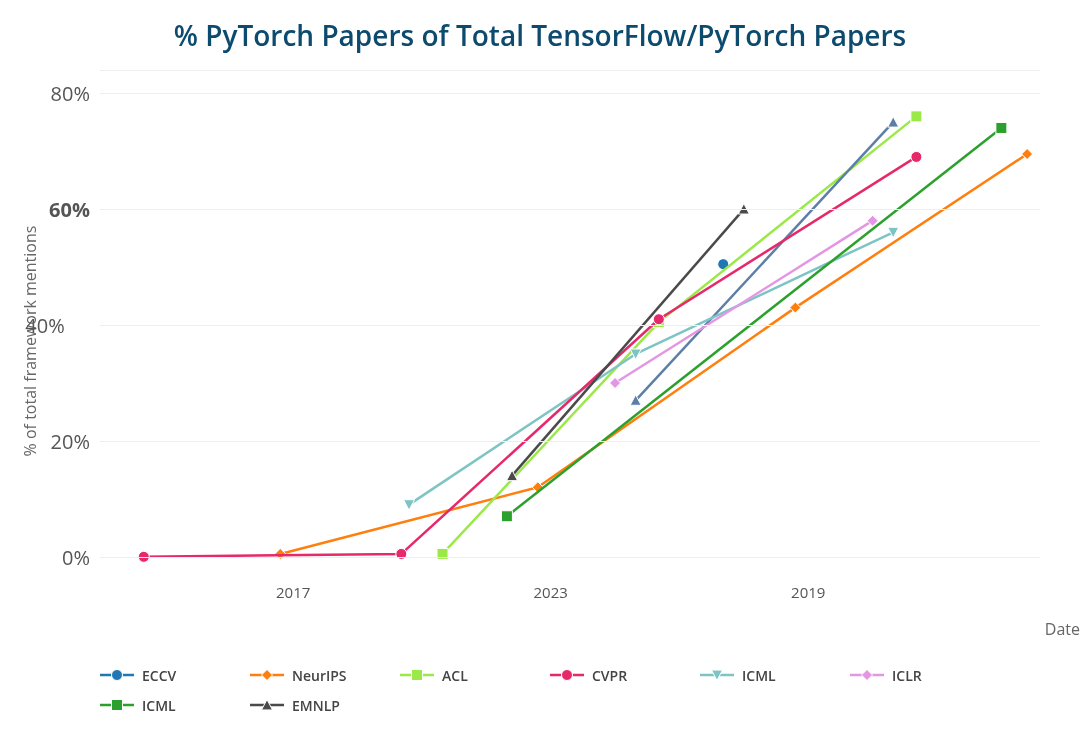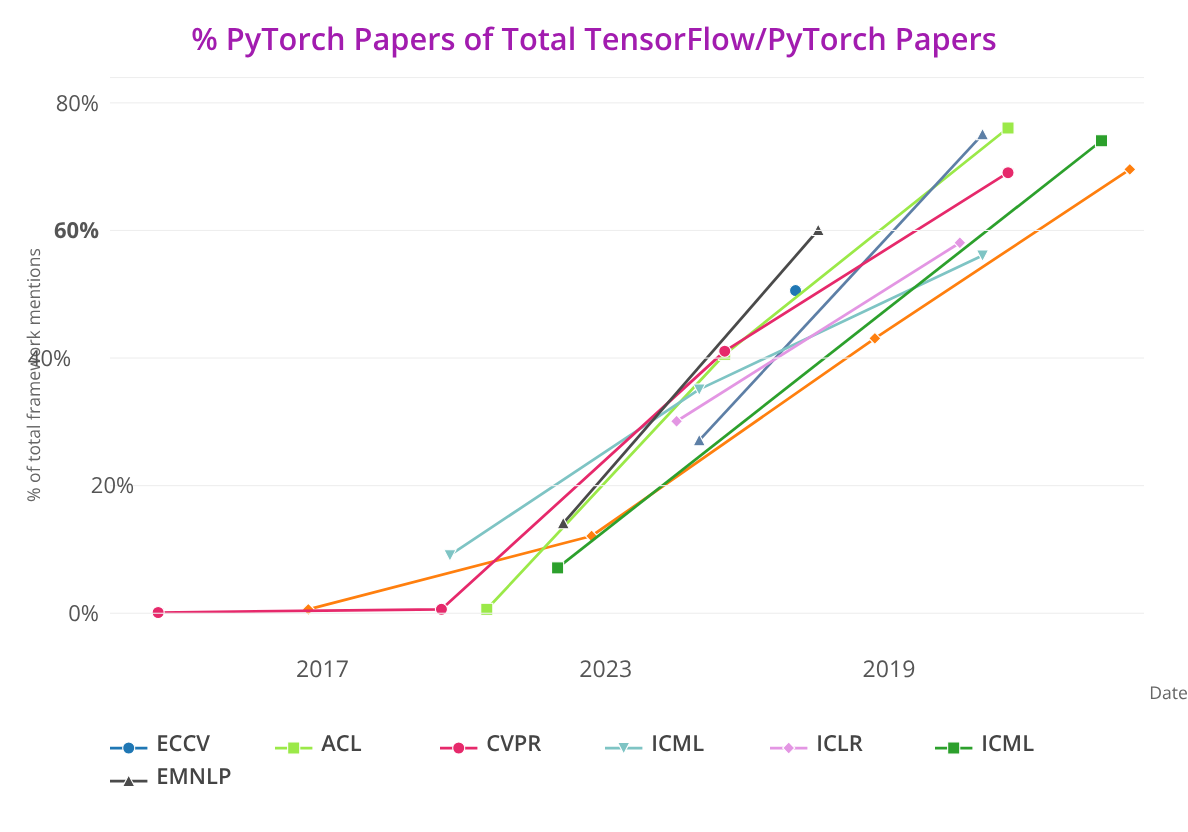--- a/index.html
+++ b/index.html
@@ -17,21 +17,21 @@
     height: 756px;
   }
   .title {
     position: absolute;
     top: 16px;
     left: 0;
     width: 100%;
     text-align: center;
     font-size: 28px;
     font-weight: 600;
-    color: #a21caf;
+    color: #0c4a6e;
   }
   .ylabel {
     position: absolute;
     left: 0px;
     top: 330px;
     transform: rotate(-90deg);
     transform-origin: center;
     font-size: 16px;
     color: #666;
     width: 260px;
@@ -77,39 +77,39 @@
   }
   .ticks-x {
     position: absolute;
     top: 582px;
     left: 100px;
     width: 940px;
     height: 24px;
   }
   .tick-x {
     position: absolute;
-    top: 12px;
+    top: 0;
     transform: translateX(-50%);
-    font-size: 21px;
+    font-size: 15px;
     color: #555;
   }
   .legend-wrap {
     position: absolute;
     left: 100px;
     top: 660px;
     width: 940px;
     display: flex;
     flex-wrap: wrap;
   }
   .legend-item {
     display: flex;
     align-items: center;
     width: 150px;
     height: 30px;
-    font-size: 20px;
+    font-size: 14px;
     font-weight: 600;
     color: #444;
     cursor: pointer;
   }
   .legend-marker {
     width: 34px;
     height: 16px;
     flex: 0 0 34px;
     position: relative;
     margin-right: 8px;
@@ -230,21 +230,21 @@
       </svg>
   <div class="grid-h" style="top: 486.818px;"></div>
       <div class="grid-h" style="top: 370.909px;"></div>
       <div class="grid-h" style="top: 255px;"></div>
       <div class="grid-h" style="top: 139.091px;"></div>
       <div class="grid-h" style="top: 23.1818px;"></div>
     </div>
 
   <div id="yticks-container">
       <div class="tick-y" style="top: 556.818px; left: 0px; position: absolute; width: 90px; text-align: right;">0%</div>
-      <div class="tick-y" style="top: 440.909px; left: 0px; position: absolute; width: 90px; text-align: right; padding-left: 32px;">20%</div>
+      <div class="tick-y" style="top: 440.909px; left: 0px; position: absolute; width: 90px; text-align: right;">20%</div>
       <div class="tick-y" style="top: 325px; left: 0px; position: absolute; width: 90px; text-align: center;">40%</div>
       <div class="tick-y" style="top: 209.091px; left: 0px; position: absolute; width: 90px; text-align: right; font-weight: bold;">60%</div>
       <div class="tick-y" style="top: 93.1818px; left: 0px; position: absolute; width: 90px; text-align: right;">80%</div>
     </div>
   <div class="ticks-x" id="xticks-container">
       <div class="tick-x" style="left: 193.151px;">2017</div>
       <div class="tick-x" style="left: 450.685px;">2023</div>
       <div class="tick-x" style="left: 708.219px;">2019</div>
     </div>
 
@@ -255,20 +255,29 @@
         <span class="legend-marker"><svg width="34" height="16" style="overflow:visible">
       <line x1="0" y1="8" x2="34" y2="8" stroke="#1f77b4" stroke-width="2.5"></line>
       <g transform="translate(17,8)">
               <circle r="5.5" fill="#1f77b4" stroke="#fff" stroke-width="1"></circle>
             </g>
     </svg></span>
         <span>ECCV</span>
       </div>
       <div class="legend-item">
         <span class="legend-marker"><svg width="34" height="16" style="overflow:visible">
+      <line x1="0" y1="8" x2="34" y2="8" stroke="#ff7f0e" stroke-width="2.5"></line>
+      <g transform="translate(17,8)">
+              <polygon points="0,-5.5 5.5,0 0,5.5 -5.5,0" fill="#ff7f0e" stroke="#fff" stroke-width="1"></polygon>
+            </g>
+    </svg></span>
+        <span>NeurIPS</span>
+      </div>
+      <div class="legend-item">
+        <span class="legend-marker"><svg width="34" height="16" style="overflow:visible">
       <line x1="0" y1="8" x2="34" y2="8" stroke="#9be948" stroke-width="2.5"></line>
       <g transform="translate(17,8)">
               <rect x="-5.5" y="-5.5" width="11" height="11" fill="#9be948" stroke="#fff" stroke-width="1"></rect>
             </g>
     </svg></span>
         <span>ACL</span>
       </div>
       <div class="legend-item">
         <span class="legend-marker"><svg width="34" height="16" style="overflow:visible">
       <line x1="0" y1="8" x2="34" y2="8" stroke="#e6296b" stroke-width="2.5"></line>

